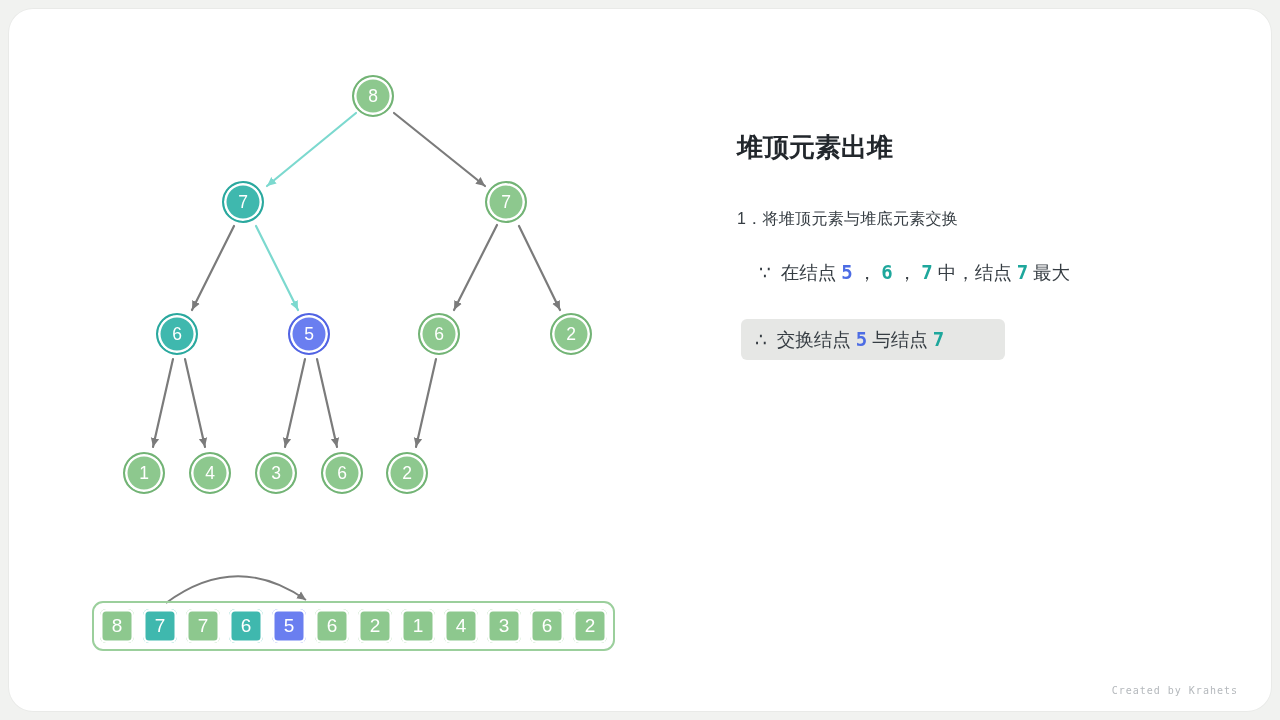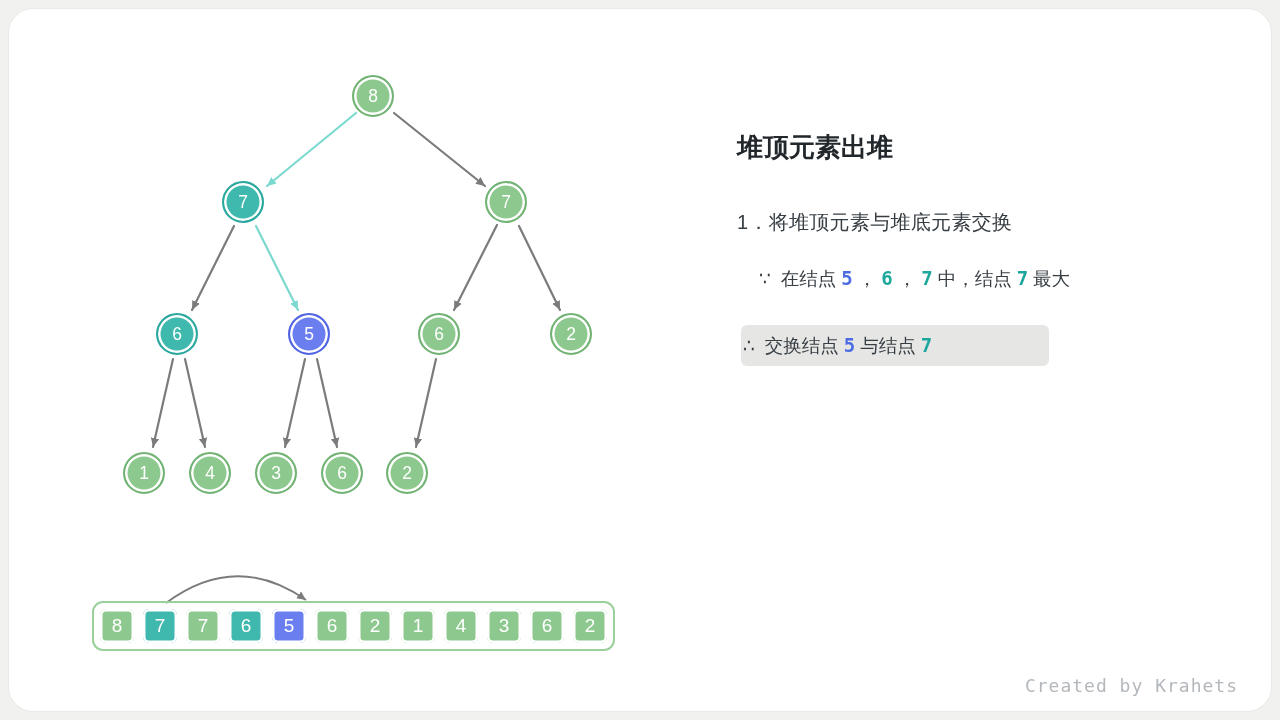--- a/index.html
+++ b/index.html
@@ -43,38 +43,38 @@
   }
   .acell {
     width: 38px; height: 38px; border-radius: 8px;
     border: 2px solid; box-shadow: inset 0 0 0 2.5px #fff;
     display: flex; align-items: center; justify-content: center;
     color: #fff; font-size: 19px;
   }
 
   .panel { position: absolute; left: 737px; top: 130px; width: 530px; color: var(--text-dark); }
   .panel h2 { font-size: 26px; font-weight: bold; color: var(--text-title); margin: 0 0 44px 0; }
-  .step { font-size: 20px; margin: 0 0 30px 0; letter-spacing: 0.3px; }
+  .step { font-size: 16px; margin: 0 0 30px 0; letter-spacing: 0.3px; }
   .reason { font-size: 18.5px; margin: 24px 0 16px 22px; }
   .sym { margin-right: 10px; }
   .num {
     font-family: "DejaVu Sans Mono", "Liberation Mono", monospace;
     font-weight: bold; font-size: 19px; margin: 0 5px;
   }
   .c-tblue { color: var(--text-blue); background: none; }
   .c-tteal { color: var(--text-teal); background: none; }
   .conclusion {
     display: inline-block; margin: 18px 0 9px 4px;
     background: var(--highlight-bg); border-radius: 6px;
-    padding: 8px 2px; width: 308px; font-size: 18.5px;
+    padding: 8px 14px; width: 264px; font-size: 18.5px;
   }
   .watermark {
     position: absolute; right: 42px; bottom: 24px;
     font-family: "DejaVu Sans Mono", "Liberation Mono", monospace;
-    font-size: 18px; color: var(--watermark-color); letter-spacing: 1px;
+    font-size: 10px; color: var(--watermark-color); letter-spacing: 1px;
   }
 </style>
 </head>
 <body>
 
 <div id="stage">
   <div class="card"></div>
 
   <svg class="layer" width="1280" height="720">
     <defs>

